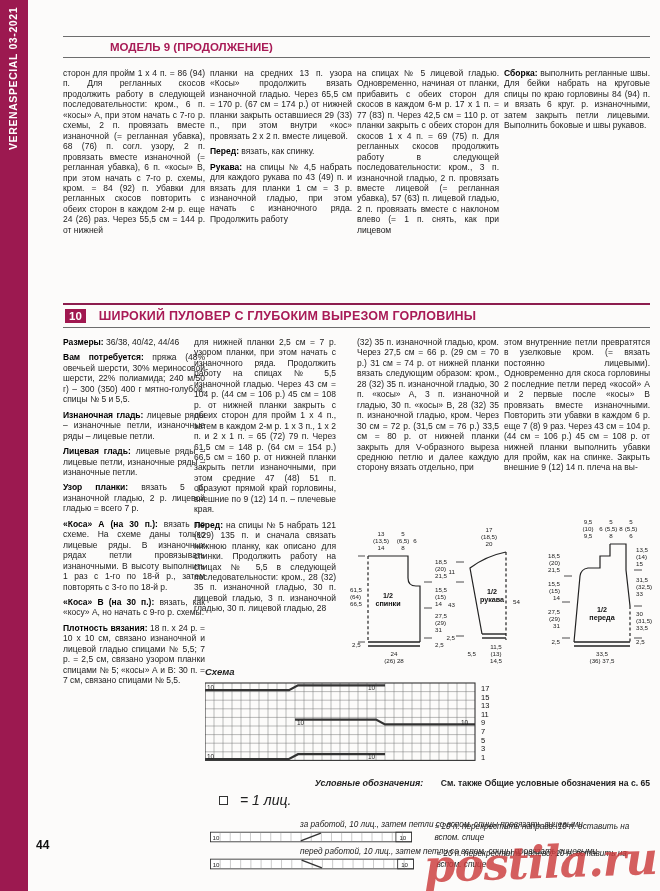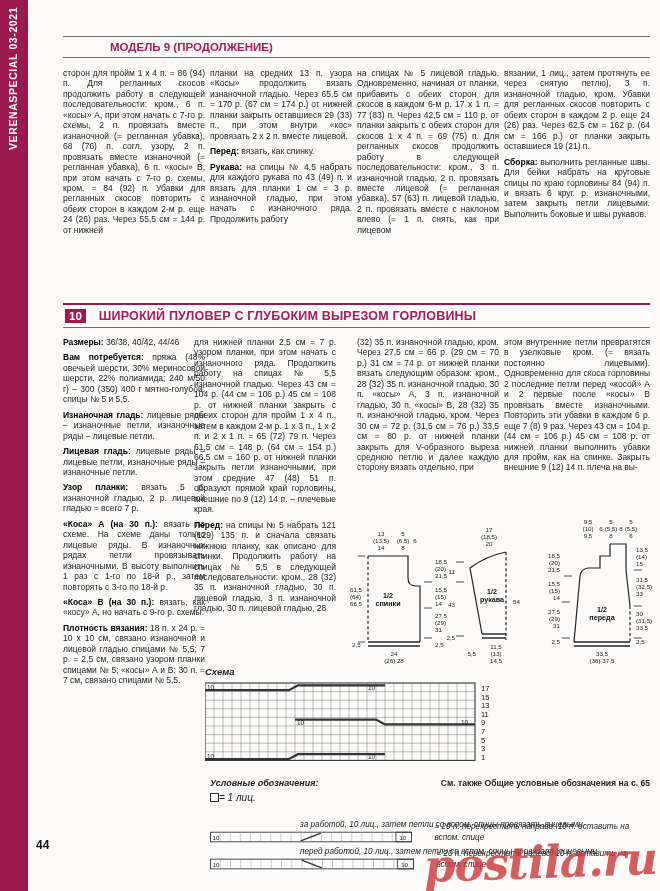--- a/index.html
+++ b/index.html
@@ -16,25 +16,25 @@
   .band{position:absolute;left:63px;top:303px;width:587px;}
   .band-row{display:flex;align-items:center;gap:7px;padding:4px 0 4px 2px;}
   .badge{background:#a01850;color:#fff;font-weight:bold;font-size:11.5px;padding:1px 4px;}
   .band-title{color:#a81b56;font-weight:bold;font-size:12.5px;letter-spacing:.2px;padding-left:6px;}
   .col{position:absolute;font-size:8.5px;line-height:10.45px;text-align:justify;overflow:hidden;}
   .col p{margin:0 0 5px 0;}
   .col p b{color:#000;}
   .schem{position:absolute;left:348px;top:510px;width:312px;height:180px;}
   .chart-label{position:absolute;left:205px;top:666px;font-size:9.5px;font-weight:bold;font-style:italic;}
   .chart{position:absolute;left:205px;top:680px;}
-  .legend{position:absolute;left:210px;top:778px;width:300px;}
+  .legend{position:absolute;left:219px;top:778px;width:300px;text-align:center;}
   .legend-h{font-size:9px;font-weight:bold;font-style:italic;}
   .seealso{position:absolute;left:330px;top:778px;width:320px;text-align:right;
         font-size:8.6px;font-weight:bold;}
-  .lg-item{display:flex;align-items:center;gap:0;margin-top:4px;font-size:10px;font-style:italic;}
+  .lg-item{display:flex;align-items:center;gap:12px;margin-top:4px;font-size:14px;font-style:italic;}
   .sq{display:inline-block;width:7px;height:7px;border:1px solid #333;background:#fff;}
   .cable-row{position:absolute;display:flex;align-items:flex-end;gap:22px;width:440px;margin-top:15px;}
   .cable-txt{font-size:8.2px;font-style:italic;line-height:10.5px;padding-top:1px;}
   .cable-cont{position:absolute;font-size:8.2px;font-style:italic;width:370px;}
   .wm{position:absolute;left:424px;top:836px;font-family:"DejaVu Serif", serif;
       font-style:italic;font-weight:bold;font-size:45px;color:rgba(202,58,60,.82);
       transform:rotate(-2deg);letter-spacing:-1px;}
   svg text{font-family:"Liberation Sans", sans-serif;}
   .dimtx{font-size:6.2px;fill:#222;}
   .ttl{font-size:7.2px;font-weight:bold;fill:#111;}
@@ -64,21 +64,20 @@
     </div>
   <div class="col" style="left:210px;top:68px;width:142px;height:234px;">
       <p>планки на средних 13 п. узора «Косы» продолжить вязать изнаночной гладью. Через 65,5 см = 170 р. (67 см = 174 р.) от нижней планки закрыть оставшиеся 29 (33) п., при этом внутри «кос» провязать 2 х 2 п. вместе лицевой.</p>
       <p><b>Перед: </b>вязать, как спинку.</p>
       <p><b>Рукава: </b>на спицы № 4,5 набрать для каждого рукава по 43 (49) п. и вязать для планки 1 см = 3 р. изнаночной гладью, при этом начать с изнаночного ряда. Продолжить работу</p>
     </div>
   <div class="col" style="left:357px;top:68px;width:142px;height:234px;">
       <p>на спицах № 5 лицевой гладью. Одновременно, начиная от планки, прибавить с обеих сторон для скосов в каждом 6-м р. 17 х 1 п. = 77 (83) п. Через 42,5 см = 110 р. от планки закрыть с обеих сторон для скосов 1 х 4 п. = 69 (75) п. Для регланных скосов продолжить работу в следующей последовательности: кром., 3 п. изнаночной гладью, 2 п. провязать вместе лицевой (= регланная убавка), 57 (63) п. лицевой гладью, 2 п. провязать вместе с наклоном влево (= 1 п. снять, как при лицевом</p>
     </div>
   <div class="col" style="left:504px;top:68px;width:146px;height:234px;">
-      <p>вязании, 1 лиц., затем протянуть ее через снятую петлю), 3 п. изнаночной гладью, кром. Убавки для регланных скосов повторить с обеих сторон в каждом 2 р. еще 24 (26) раз. Через 62,5 см = 162 р. (64 см = 166 р.) от планки закрыть оставшиеся 19 (21) п.</p>
       <p><b>Сборка: </b>выполнить регланные швы. Для бейки набрать на круговые спицы по краю горловины 84 (94) п. и вязать 6 круг. р. изнаночными, затем закрыть петли лицевыми. Выполнить боковые и швы рукавов.</p>
     </div>
 
   <div class="band">
     <div class="rule2"></div>
     <div class="band-row">
       <span class="badge">10</span>
       <span class="band-title">ШИРОКИЙ ПУЛОВЕР С ГЛУБОКИМ ВЫРЕЗОМ ГОРЛОВИНЫ</span>
     </div>
     <div class="rule"></div>

